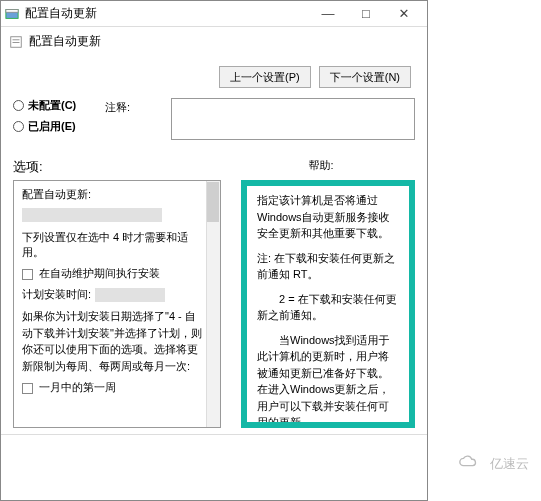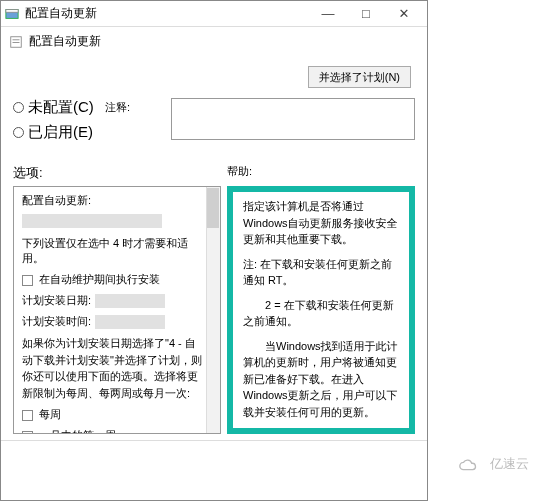--- a/index.html
+++ b/index.html
@@ -10,46 +10,46 @@
 .title-text { flex: 1; font-size: 12px; }
 .win-btns { display: flex; gap: 0; }
 .win-btn { width: 38px; height: 22px; display: flex; align-items: center; justify-content: center; font-size: 13px; color: #444; }
 .subhead { display: flex; align-items: center; padding: 6px 8px 10px; }
 .sub-icon { width: 14px; height: 14px; margin-right: 6px; }
 .sub-title { font-size: 12px; }
 .nav-row { display: flex; justify-content: flex-end; gap: 8px; padding: 6px 16px 10px; }
 .btn { border: 1px solid #aaa; background: #f1f1f1; height: 22px; padding: 0 10px; font-size: 11px; display: inline-flex; align-items: center; justify-content: center; }
 .row-grid { display: flex; padding: 0 12px 6px; gap: 4px; }
 .radio-col { width: 88px; }
-.radio-opt { display: flex; align-items: center; margin-bottom: 6px; font-size: 15px; }
+.radio-opt { display: flex; align-items: center; margin-bottom: 6px; font-size: 11px; font-weight: bold; }
 .radio { width: 11px; height: 11px; border: 1px solid #555; border-radius: 50%; margin-right: 4px; display: inline-flex; align-items: center; justify-content: center; background: #fff; }
 .radio.sel::after { content: ""; width: 5px; height: 5px; background: #000; border-radius: 50%; }
 .radio-opt.selected { outline: 2px solid #c22; outline-offset: 0; padding: 0 2px; }
 .label-col { width: 62px; font-size: 11px; padding-top: 2px; }
 .field-col { flex: 1; }
 textarea.sunken { width: 100%; border: 1px solid #999; background: #fff; resize: none; font-family: inherit; font-size: 11px; padding: 2px 4px; }
 .note-small { font-size: 11px; line-height: 1.5; padding: 2px 4px; }
 .labels-row { display: flex; padding: 10px 12px 4px; gap: 4px; }
 .labels-row .opt-lbl { width: 210px; font-size: 13px; }
-.labels-row .help-lbl { flex: 1; font-size: 11px; }
-.content-row { display: flex; padding: 0 12px 6px; gap: 6px; }
+.labels-row .help-lbl { flex: 1; font-size: 11px; text-align: center; }
+.content-row { display: flex; padding: 0 12px 6px; gap: 20px; }
 .left-pane { width: 208px; border: 1px solid #999; height: 248px; overflow-y: auto; position: relative; }
 .right-pane { flex: 1; border: 6px solid #14b8a6; height: 248px; overflow-y: auto; }
 .left-pane .inner { padding: 6px 8px 8px; }
 .right-pane .inner { padding: 6px 10px 8px; line-height: 1.5; }
 .right-pane .inner p { margin-bottom: 8px; }
 .grey-block { background: #e1e1e1; height: 14px; margin: 4px 0 8px; }
 .grey-block.w140 { width: 140px; }
 .grey-block.inline70 { width: 70px; display: inline-block; vertical-align: middle; margin: 0 4px; }
 .field-line { margin-bottom: 6px; font-size: 11px; }
 .chk { display: inline-block; width: 11px; height: 11px; border: 1px solid #888; margin-right: 6px; vertical-align: middle; }
 .footer { display: flex; justify-content: flex-end; gap: 10px; padding: 8px 16px; border-top: 1px solid #ddd; }
 .scrollish { position: absolute; right: 0; top: 0; width: 14px; height: 100%; background: #f2f2f2; border-left: 1px solid #ddd; }
 .scroll-thumb { position: absolute; right: 1px; top: 1px; width: 12px; height: 40px; background: #cfcfcf; }
-.watermark { position: absolute; right: 12px; bottom: 28px; color: #bbb; display: flex; align-items: flex-end; gap: 10px; font-size: 13px; pointer-events: none; }
+.watermark { position: absolute; right: 12px; bottom: 28px; color: #bbb; display: flex; align-items: flex-start; gap: 10px; font-size: 13px; pointer-events: none; }
 .wm-logo { width: 22px; height: 14px; }
 </style>
 </head>
 <body>
 
 <div class="window">
   <div class="titlebar">
     <svg class="title-icon" viewBox="0 0 16 16">
         <rect x="1" y="3" width="14" height="10" fill="#6aa0d8" stroke="#2a4"></rect>
         <rect x="1" y="3" width="14" height="3" fill="#fff" stroke="#888"></rect>
@@ -66,21 +66,22 @@
     <div class="subhead">
       <svg class="sub-icon" viewBox="0 0 16 16">
           <rect x="2" y="2" width="12" height="12" fill="#fff" stroke="#888"></rect>
           <rect x="4" y="5" width="8" height="1" fill="#888"></rect>
           <rect x="4" y="8" width="8" height="1" fill="#888"></rect>
         </svg>
       <span class="sub-title">配置自动更新</span>
     </div>
 
     <div class="nav-row">
-      <div class="btn">并选择了计划(N)</div>
+      <div class="btn">上一个设置(P)</div>
+      <div class="btn">下一个设置(N)</div>
     </div>
 
     <div class="row-grid">
       <div class="radio-col">
         <div class="radio-opt">
             <span class="radio"></span>
             <span>未配置(C)</span>
           </div>
         <div class="radio-opt">
             <span class="radio"></span>
@@ -100,24 +101,22 @@
     <div class="content-row">
       <div class="left-pane">
         <div class="scrollish">
             <div class="scroll-thumb"></div>
           </div>
         <div class="inner" style="padding-right:18px;">
           <div class="field-line">配置自动更新:</div>
           <div class="grey-block w140"></div>
           <div class="field-line">下列设置仅在选中 4 时才需要和适用。</div>
           <div class="field-line"><span class="chk"></span><span>在自动维护期间执行安装</span></div>
-          <div class="field-line"><span>计划安装日期:</span><span class="grey-block inline70"></span></div>
           <div class="field-line"><span>计划安装时间:</span><span class="grey-block inline70"></span></div>
           <div class="field-line" style="line-height:1.5;">如果你为计划安装日期选择了"4 - 自动下载并计划安装"并选择了计划，则你还可以使用下面的选项。选择将更新限制为每周、每两周或每月一次:</div>
-          <div class="field-line"><span class="chk"></span><span>每周</span></div>
           <div class="field-line"><span class="chk"></span><span>一月中的第一周</span></div>
         </div>
       </div>
 
       <div class="right-pane">
         <div class="inner">
           <p>指定该计算机是否将通过Windows自动更新服务接收安全更新和其他重要下载。</p>
           <p>注:  在下载和安装任何更新之前通知 RT。</p>
           <p style="text-indent:2em;">2  =  在下载和安装任何更新之前通知。</p>
           <p style="text-indent:2em;">当Windows找到适用于此计算机的更新时，用户将被通知更新已准备好下载。在进入Windows更新之后，用户可以下载并安装任何可用的更新。</p>

